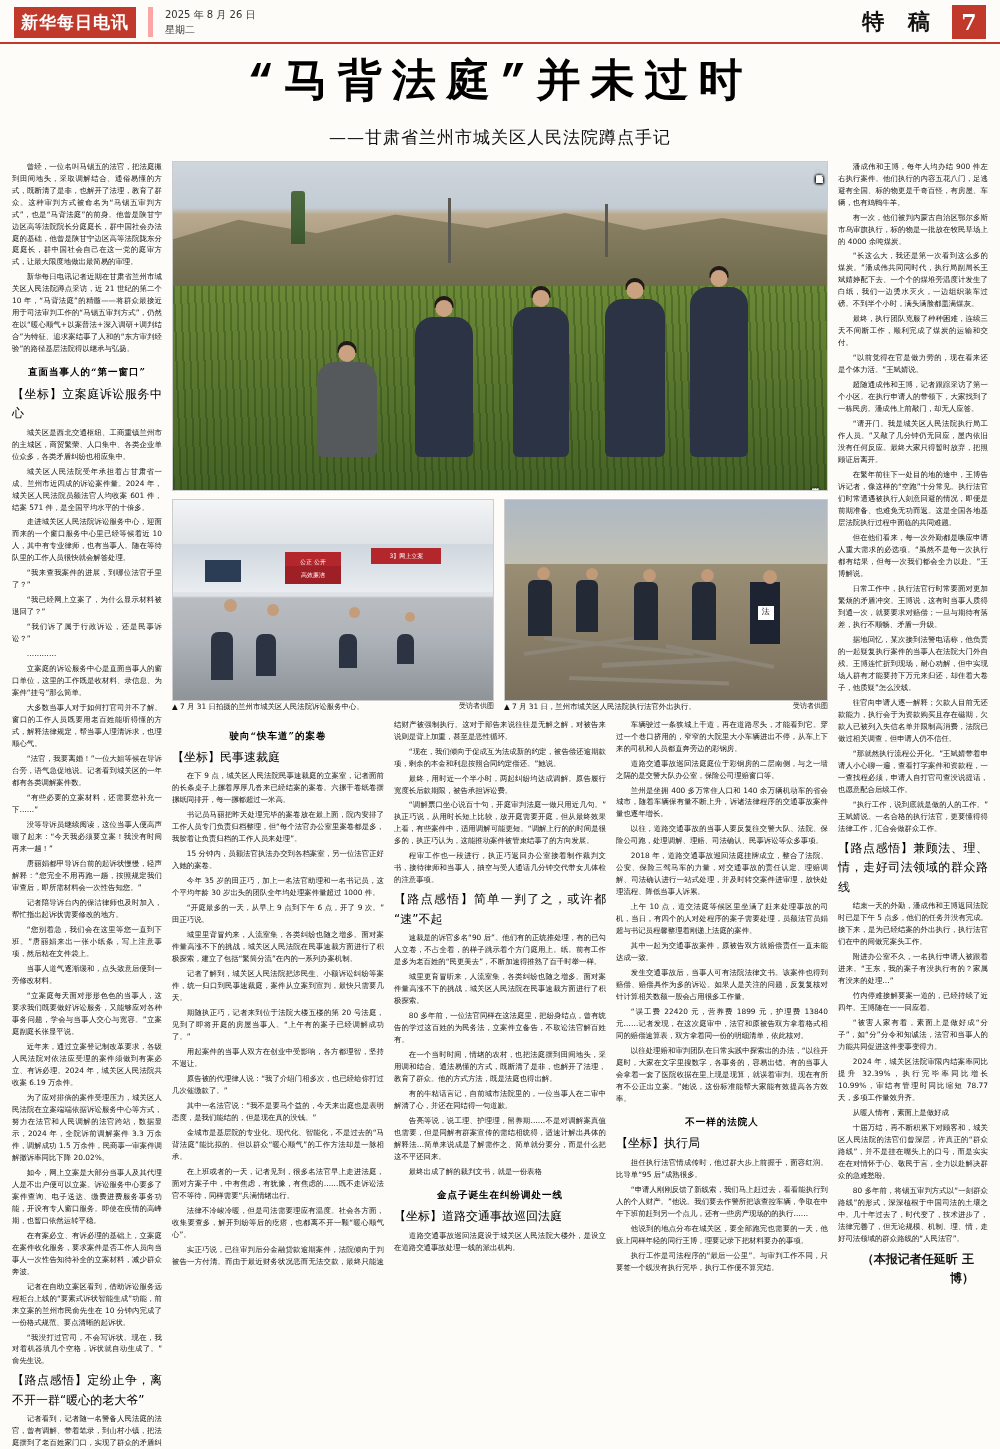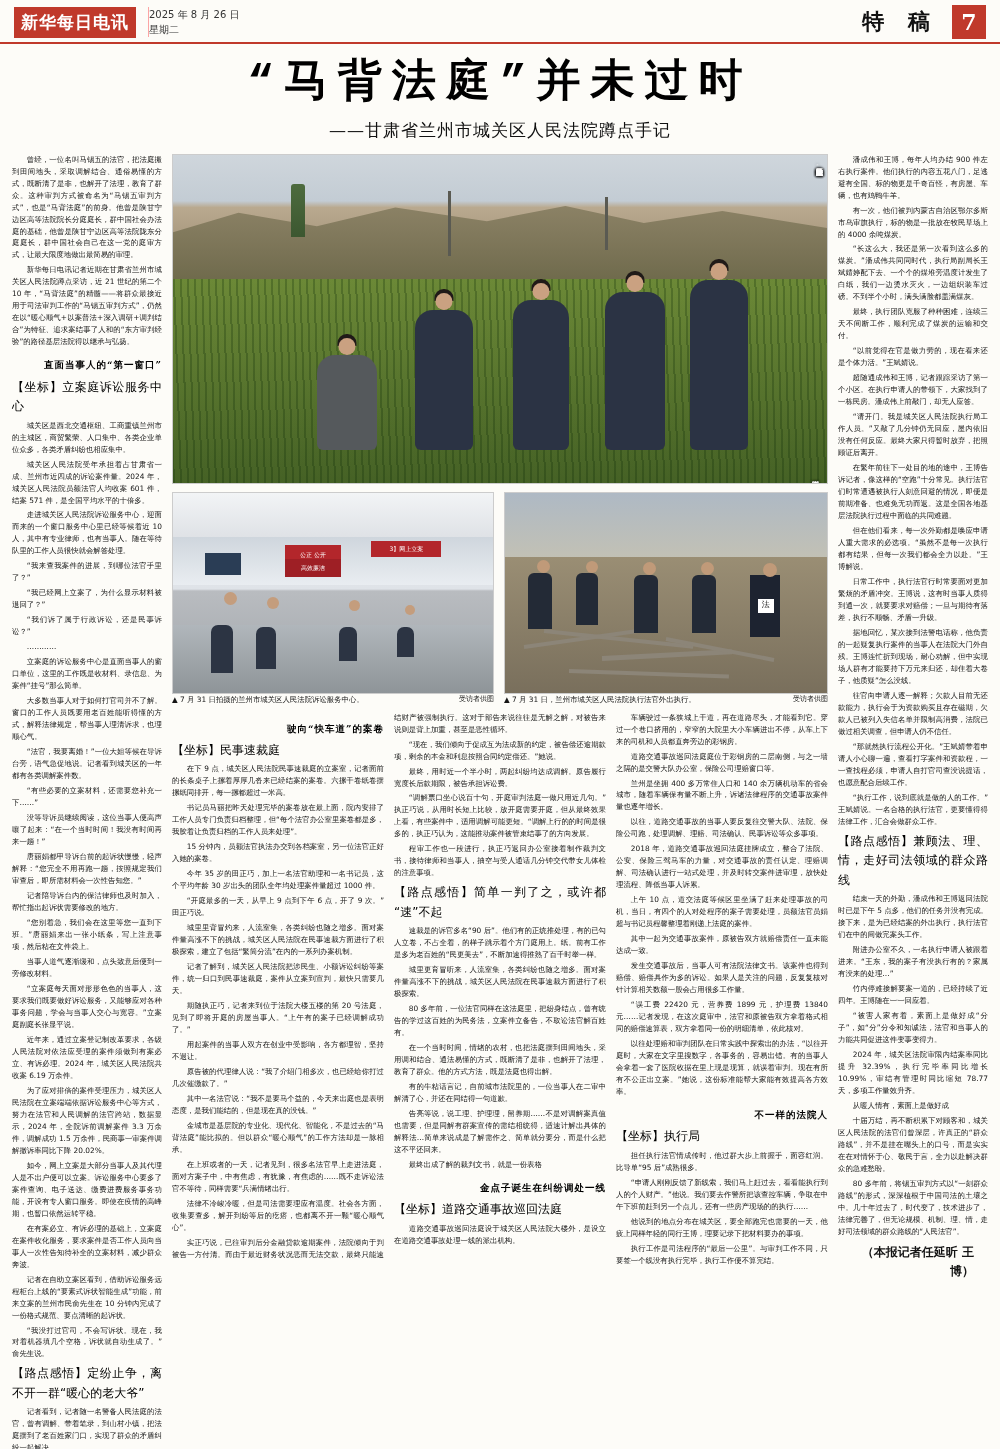--- a/index.html
+++ b/index.html
@@ -21,22 +21,22 @@
     height:44px;box-sizing:border-box;
   }
   .logo{
     background:#c0392b;color:#fff;
     font-family:"DejaVu Serif","Liberation Serif",serif;
     font-weight:bold;font-size:17px;
     padding:4px 7px;letter-spacing:1px;
     white-space:nowrap;
   }
   .date-block{
-    border-left:1px solid #fca5a5;
-    margin-left:12px;
+    border-left:5px solid #fca5a5;
+    margin-left:12px;padding-left:12px;
     font-size:10px;line-height:1.5;color:#333;
   }
   .masthead-spacer{flex:1;}
   .section-title{
     font-family:"DejaVu Serif","Liberation Serif",serif;
     font-size:22px;font-weight:bold;letter-spacing:8px;
     color:#111;margin-right:14px;
   }
   .page-num{
     background:#c0392b;color:#fff;
@@ -48,21 +48,21 @@
 
   
   .headline-wrap{text-align:center;padding:14px 0 6px 0;}
   .headline{
     font-family:Liberation Mono, monospace;
     font-size:44px;font-weight:bold;letter-spacing:10px;
     color:#000;line-height:1.15;
   }
   .subhead{
     font-family:"DejaVu Serif","Liberation Serif",serif;
-    font-size:17px;color:#111;margin-top:10px;letter-spacing:1px;text-align:center;
+    font-size:17px;color:#111;margin-top:17px;letter-spacing:1px;text-align:center;
   }
 
   
   .content{
     display:flex;
     padding:6px 12px 10px 12px;
     box-sizing:border-box;
     gap:10px;
     height:1280px;
   }
@@ -71,21 +71,21 @@
     text-align:justify;
     color:#141414;
   }
   .col p{margin:0 0 3px 0;text-indent:2em;}
   .col-left{width:150px;}
   .col-center{flex:1;}
   .col-right{width:150px;}
 
   .sub-h{
     font-weight:bold;font-size:9.5px;
-    text-align:right;margin:9px 0 5px 0;
+    text-align:center;margin:9px 0 5px 0;
     letter-spacing:1px;color:#000;
     font-family:"DejaVu Serif","Liberation Serif",serif;
   }
   .loc-h{
     font-weight:normal;font-size:12px;
     margin:4px 0 3px 0;color:#000;
   }
 
   
   .photo{
@@ -201,21 +201,21 @@
       <p>城关区人民法院受年承担着占甘肃省一成、兰州市近四成的诉讼案件量。2024 年，城关区人民法院员额法官人均收案 601 件，结案 571 件，是全国平均水平的十倍多。</p>
       <p>走进城关区人民法院诉讼服务中心，迎面而来的一个窗口服务中心里已经等候着近 10 人，其中有专业律师，也有当事人。随在等待队里的工作人员很快就会解答处理。</p>
       <p class="quote">“我来查我案件的进展，到哪位法官手里了？”</p>
       <p class="quote">“我已经网上立案了，为什么显示材料被退回了？”</p>
       <p class="quote">“我们诉了属于行政诉讼，还是民事诉讼？”</p>
       <p>…………</p>
       <p>立案庭的诉讼服务中心是直面当事人的窗口单位，这里的工作既是收材料、录信息、为案件“挂号”那么简单。</p>
       <p>大多数当事人对于如何打官司并不了解。窗口的工作人员既要用老百姓能听得懂的方式，解释法律规定，帮当事人理清诉求，也理顺心气。</p>
       <p>“法官，我要离婚！”一位大姐等候在导诉台旁，语气急促地说。记者看到城关区的一年都有各类调解案件数。</p>
       <p>“有些必要的立案材料，还需要您补充一下……”</p>
-      <p>没等导诉员继续阅读，这位当事人便高声嚷了起来：“在一个当时时间！我没有时间再来一趟！”</p>
+      <p>没等导诉员继续阅读，这位当事人便高声嚷了起来：“今天我必须要立案！我没有时间再来一趟！”</p>
       <p>唐丽娟都甲导诉台前的起诉状慢慢，轻声解释：“您完全不用再跑一趟，按照规定我们审查后，即所需材料会一次性告知您。”</p>
       <p>记者陪导诉台内的保洁律师也及时加入，帮忙指出起诉状需要修改的地方。</p>
       <p>“您别着急，我们会在这里等您一直到下班。”唐丽娟来出一张小纸条，写上注意事项，然后粘在文件袋上。</p>
       <p>当事人道气逐渐缓和，点头致意后便到一旁修改材料。</p>
       <p>“立案庭每天面对形形色色的当事人，这要求我们既要做好诉讼服务，又能够应对各种事务问题，学会与当事人交心与宽容。”立案庭副庭长张显平说。</p>
       <p>近年来，通过立案登记制改革要求，各级人民法院对依法应受理的案件须做到有案必立、有诉必理。2024 年，城关区人民法院共收案 6.19 万余件。</p>
       <p>为了应对排倍的案件受理压力，城关区人民法院在立案端端依据诉讼服务中心等方式，努力在法官和人民调解的法官跨站，数据显示，2024 年，全院诉前调解案件 3.3 万余件，调解成功 1.5 万余件，民商事一审案件调解撤诉率同比下降 20.02%。</p>
       <p>如今，网上立案是大部分当事人及其代理人是不出户便可以立案。诉讼服务中心要多了案件查询、电子送达、缴费进费服务事务功能，开设有专人窗口服务。即使在疫情的高峰期，也暂口依然运转平稳。</p>
       <p>在有案必立、有诉必理的基础上，立案庭在案件收化服务，要求案件是否工作人员向当事人一次性告知待补全的立案材料，减少群众奔波。</p>
       <p>记者在自助立案区看到，借助诉讼服务远程柜台上线的“要素式诉状智能生成”功能，前来立案的兰州市民俞先生在 10 分钟内完成了一份格式规范、要点清晰的起诉状。</p>

